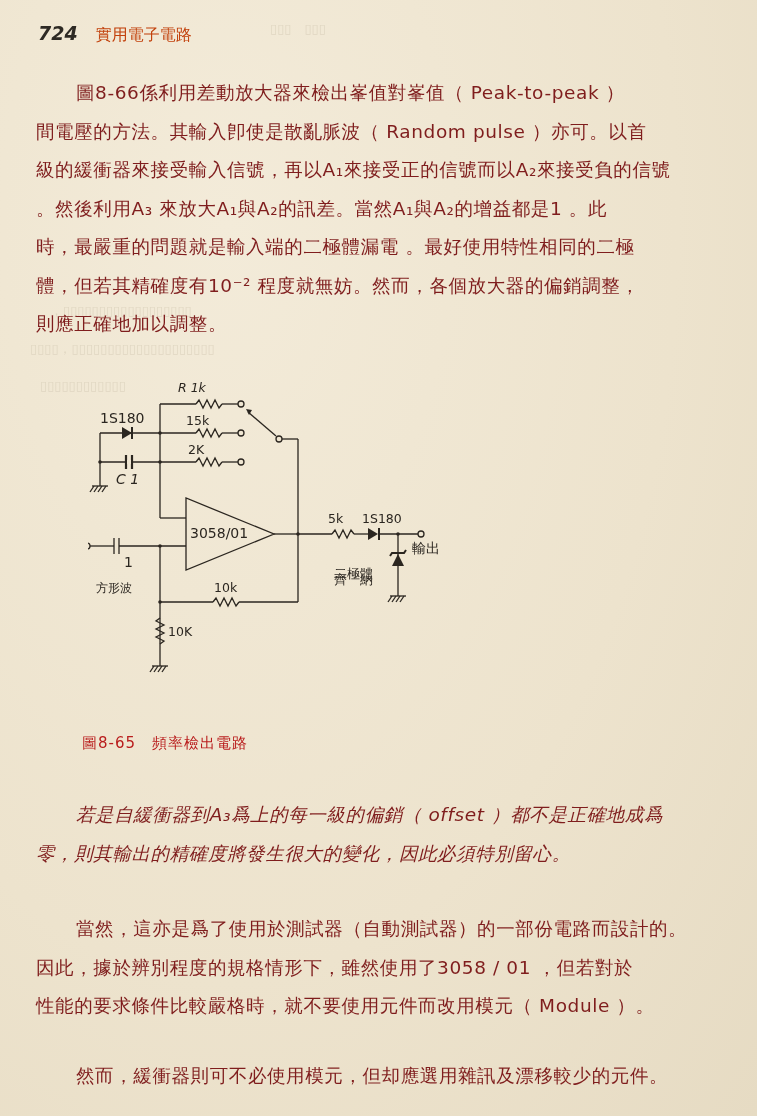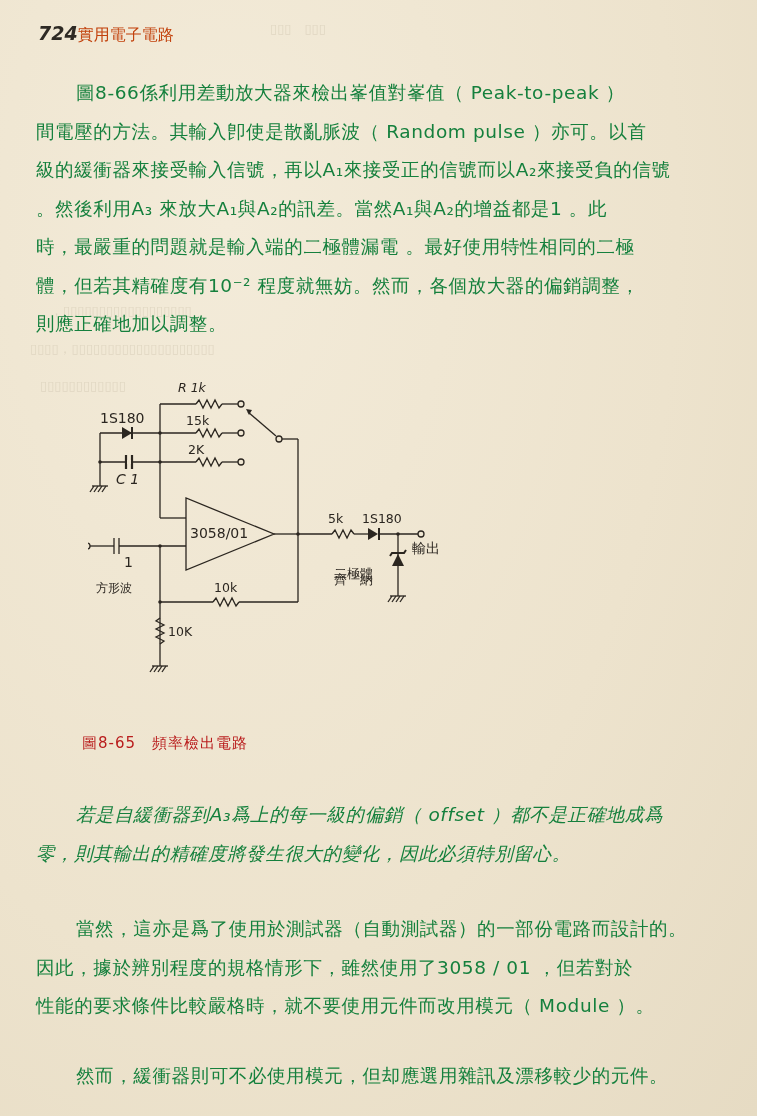--- a/index.html
+++ b/index.html
@@ -4,24 +4,24 @@
 <style>
   html, body { margin:0; padding:0; }
   body {
     width:757px; height:1116px; overflow:hidden; position:relative;
     background:#efe6d2;
     background-image: radial-gradient(ellipse at 30% 20%, #f3ebd9 0%, #ede3cd 60%, #e6dbc3 100%);
     font-family: "DejaVu Serif", "Liberation Serif", serif;
     color:#2b2620;
   }
   .bleed { position:absolute; color:#d9cfba; font-size:13px; font-family:"DejaVu Sans", sans-serif; opacity:.7; }
-  .header { position:absolute; left:38px; top:22px; display:flex; align-items:baseline; }
+  .header { position:absolute; left:38px; top:22px; display:flex; align-items:baseline; gap:18px; }
   .page-num { font-family:"DejaVu Sans", sans-serif; font-weight:bold; font-style:italic; font-size:19px; color:#2e2a24; }
   .book-title { font-family:Liberation Mono, monospace; font-size:16px; color:#c2410c; }
-  .para { position:absolute; left:36px; width:706px; font-size:18.5px; line-height:38.5px; letter-spacing:0.6px; font-family:"DejaVu Sans", sans-serif; color:#15803d; }
+  .para { position:absolute; left:36px; width:706px; font-size:18.5px; line-height:38.5px; letter-spacing:0.6px; font-family:"DejaVu Sans", sans-serif; color:#7f1d1d; }
   .para .ind { display:inline-block; width:40px; }
   .line { display:block; white-space:nowrap; }
   .figure { position:absolute; left:88px; top:378px; width:360px; height:320px; }
   .figure svg { position:absolute; left:0; top:0; }
   .lbl { position:absolute; font-family:"DejaVu Sans", sans-serif; font-size:12.5px; color:#2b2620; white-space:nowrap; }
   .caption { position:absolute; left:82px; top:734px; font-family:"DejaVu Sans", sans-serif; font-size:15px; color:#b91c1c; letter-spacing:1px; }
   .caption .fig-id { margin-right:16px; }
 </style>
 </head>
 <body>

